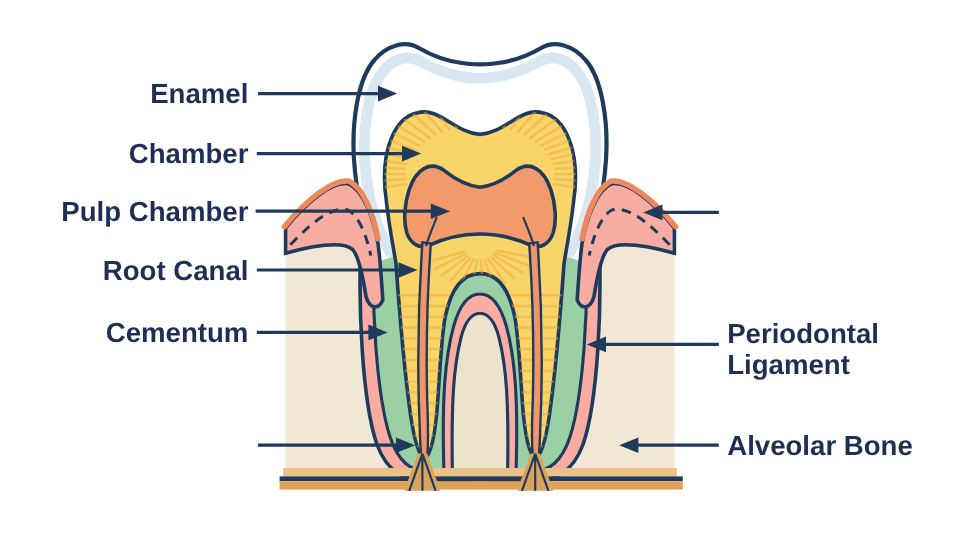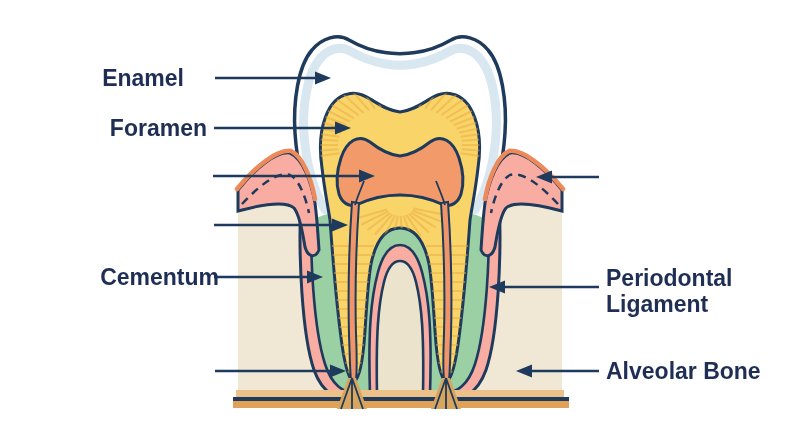--- a/index.html
+++ b/index.html
@@ -194,19 +194,21 @@
           <line class="arrow-line" x1="599" y1="287" x2="503" y2="287"></line>
           <path class="arrow-head" d="M 489,287 L 505,280.5 L 505,293.5 Z"></path>
         </g>
       <g>
           <line class="arrow-line" x1="599" y1="371" x2="530" y2="371"></line>
           <path class="arrow-head" d="M 516,371 L 532,364.5 L 532,377.5 Z"></path>
         </g>
     </g>
   </svg>
 
-  <div class="lbl lbl-left" style="right:616px;top:65px">Enamel</div>
-  <div class="lbl lbl-left" style="right:593px;top:115px">Foramen</div>
-  <div class="lbl lbl-left" style="right:581px;top:264px">Cementum</div>
+  <div class="lbl lbl-left" style="right:593px;top:65px">Enamel</div>
+  <div class="lbl lbl-left" style="right:593px;top:115px">Chamber</div>
+  <div class="lbl lbl-left" style="right:593px;top:163px">Pulp Chamber</div>
+  <div class="lbl lbl-left" style="right:593px;top:212px">Root Canal</div>
+  <div class="lbl lbl-left" style="right:593px;top:264px">Cementum</div>
 
   <div class="lbl lbl-wrap" style="left:606px;top:265px">Periodontal Ligament</div>
   <div class="lbl" style="left:606px;top:358px">Alveolar Bone</div>
 </div>
 
 </body></html>

